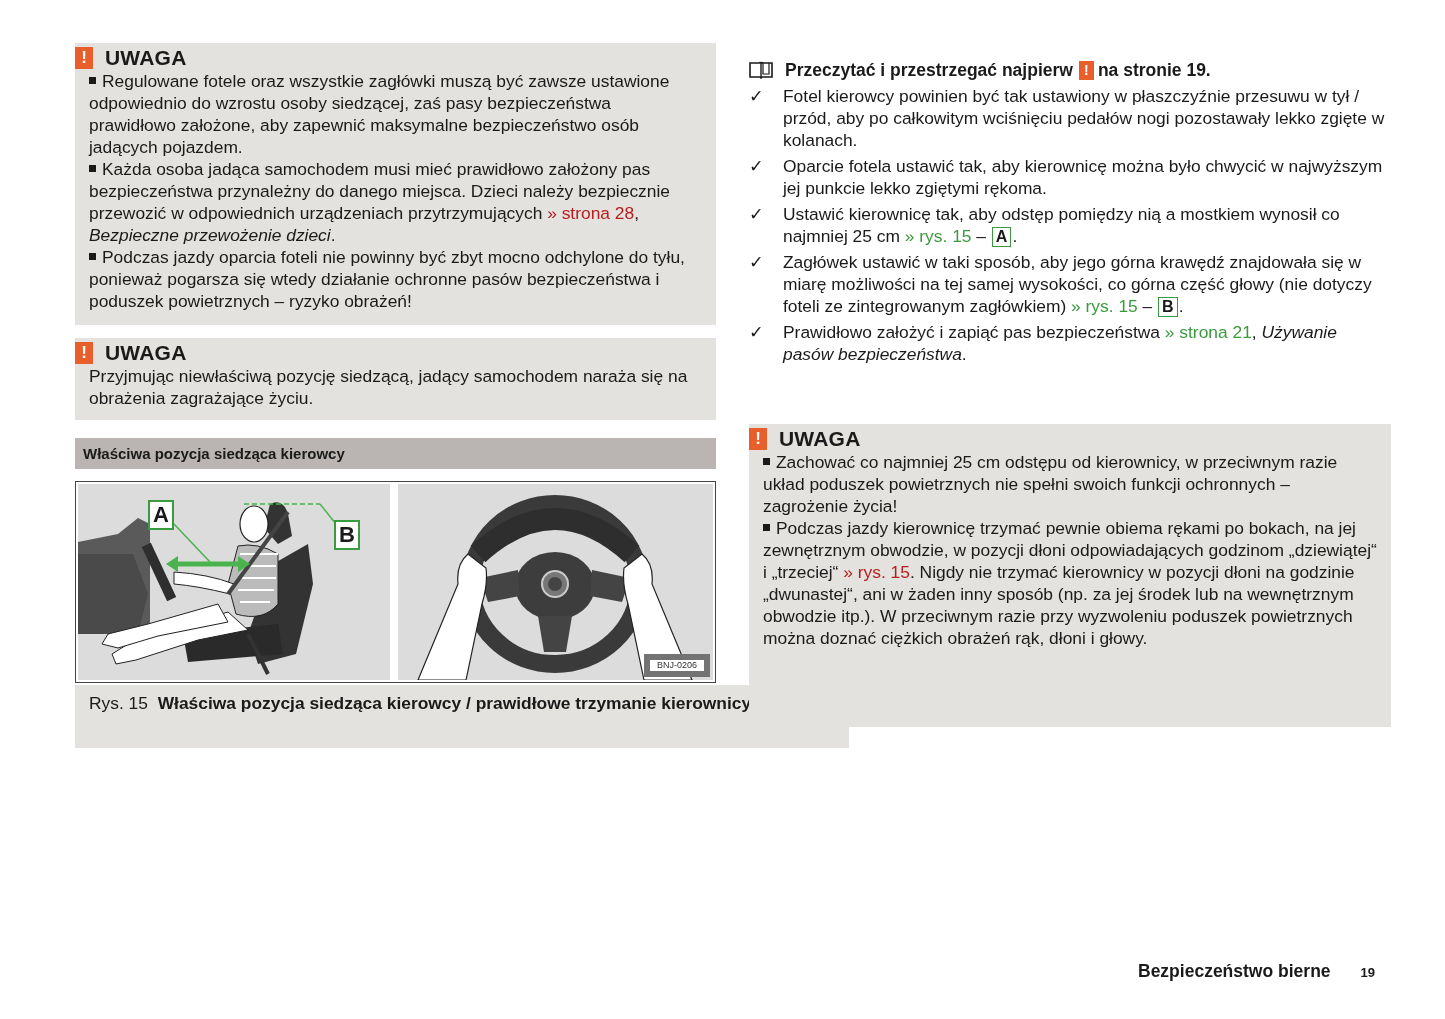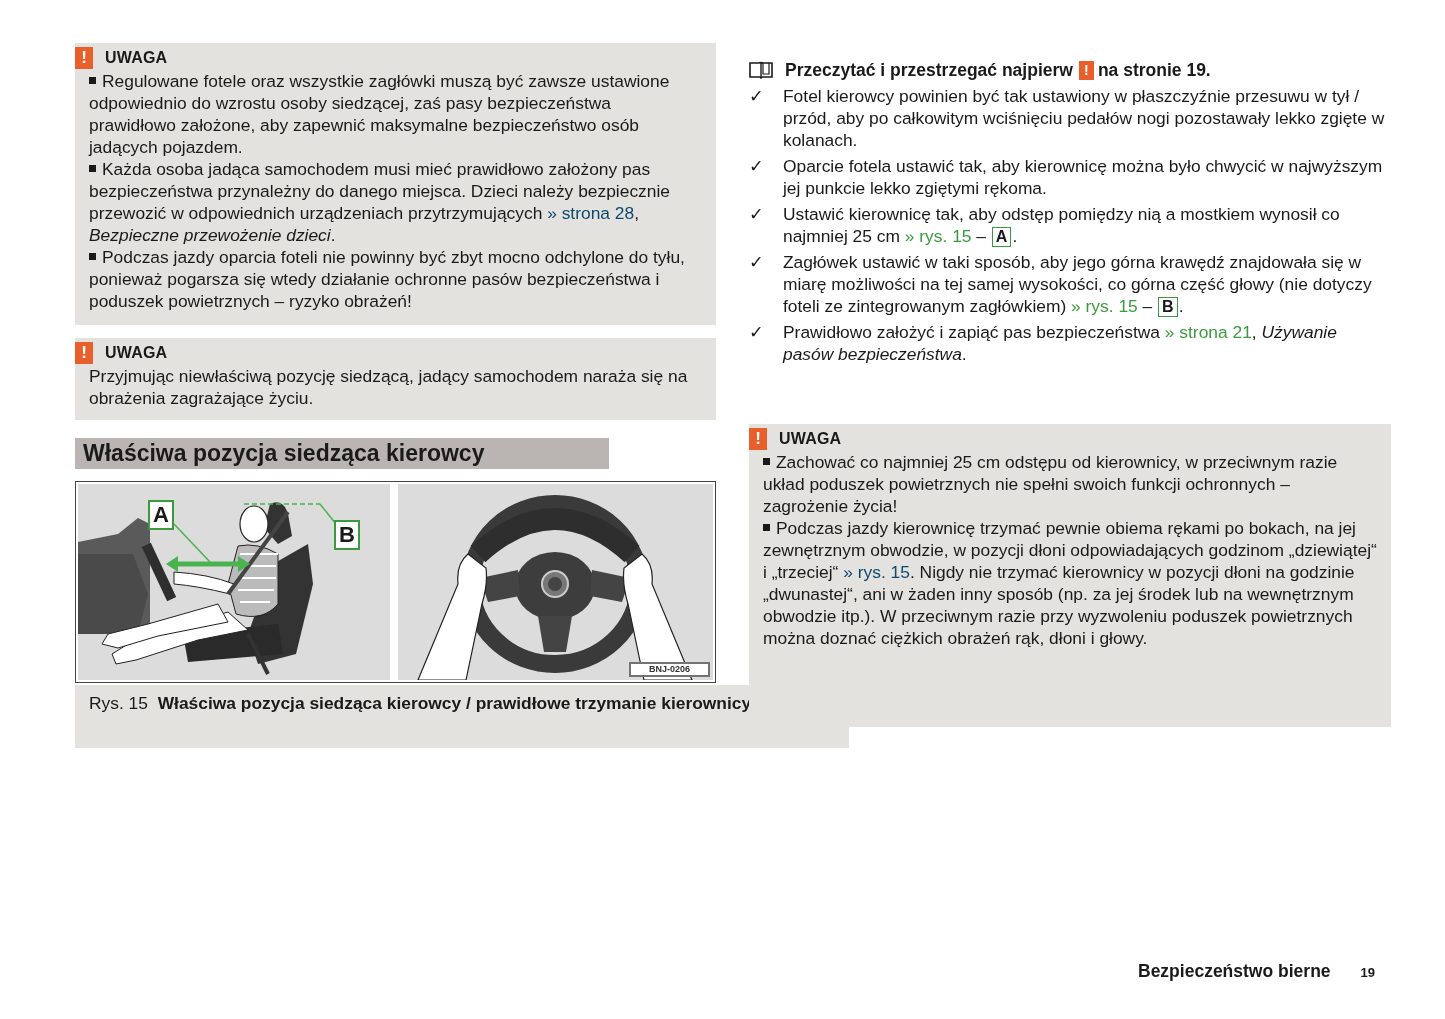--- a/index.html
+++ b/index.html
@@ -2,38 +2,38 @@
 <html><head>
 <meta charset="utf-8">
 <style>
   * { box-sizing: border-box; margin: 0; padding: 0; }
   html, body { width: 1445px; height: 1019px; background: #ffffff; overflow: hidden; }
   body { position: relative; font-family: "Liberation Sans", "DejaVu Sans", sans-serif; color: #1a1a1a; font-size: 17.4px; line-height: 22px; }
 
   .warn-box { position: absolute; background: #e3e2de; padding: 4px 14px 10px 14px; }
   .warn-head { display: flex; align-items: center; height: 22px; margin-left: -14px; margin-bottom: 1px; }
   .warn-icon { width: 18px; height: 22px; background: #e85f2b; color: #fff; font-weight: bold; font-size: 17px; line-height: 22px; text-align: center; margin-right: 12px; margin-left: 0; }
-  .warn-title { font-weight: bold; font-size: 16px; letter-spacing: 0.2px; text-align: center; }
+  .warn-title { font-weight: bold; font-size: 21px; letter-spacing: 0.2px; text-align: center; }
   .para { margin: 0; }
   .sq { display: inline-block; width: 7px; height: 7px; background: #1a1a1a; margin-right: 6px; vertical-align: 3px; }
-  .link-orange { color: #0c4a6e; }
+  .link-orange { color: #b91c1c; }
   .link-green { color: #3a9a3e; }
   .ital { font-style: italic; }
   .bold { font-weight: bold; }
 
   #warn1 { left: 75px; top: 43px; width: 641px; height: 282px; }
   #warn2 { left: 75px; top: 338px; width: 641px; height: 82px; }
-  #section-head { position: absolute; left: 75px; top: 438px; width: 534px; height: 31px; background: #bab5b2; padding: 4px 8px; font-weight: bold; font-size: 23px; line-height: 23px; }
+  #section-head { position: absolute; left: 75px; top: 438px; width: 641px; height: 31px; background: #bab5b2; padding: 4px 8px; font-weight: bold; font-size: 15px; line-height: 23px; }
 
   #figure { position: absolute; left: 75px; top: 481px; width: 641px; height: 202px; border: 1.5px solid #444; background: #ffffff; }
   .fig-panel { position: absolute; top: 2px; height: 196px; background: #dcdcdc; }
   #fig-left { left: 2px; width: 312px; }
   #fig-right { left: 322px; width: 315px; }
   .fig-divider { position: absolute; left: 314px; top: 0; width: 8px; height: 100%; background: #fff; }
-  .fig-code { position: absolute; right: 3px; bottom: 3px; font-size: 9px; line-height: 11px; border: 2px solid #737373; background: #fff; padding: 0 18px; color: #333; font-weight: bold; }
+  .fig-code { position: absolute; right: 3px; bottom: 3px; font-size: 9px; line-height: 11px; border: 6px solid #737373; background: #fff; padding: 0 7px; color: #333; }
   .fig-label { position: absolute; width: 26px; height: 30px; border: 2px solid #3a9a3e; background: #fff; font-weight: bold; font-size: 22px; line-height: 26px; text-align: center; color: #1a1a1a; }
 
   #caption { position: absolute; left: 75px; top: 685px; width: 774px; height: 63px; background: #e3e2de; padding: 7px 14px; font-size: 17.4px; line-height: 22px; }
 
   #right-col { position: absolute; left: 749px; top: 43px; width: 642px; }
   .read-first { display: flex; align-items: center; font-weight: bold; font-size: 17.5px; height: 22px; margin-top: 16px; }
   .book-icon { width: 24px; height: 18px; margin-right: 12px; }
   .inline-warn { display: inline-block; width: 15px; height: 19px; background: #e85f2b; color: #fff; font-size: 14px; line-height: 19px; text-align: center; margin: 0 4px 0 6px; vertical-align: -2px; }
   .intro { margin-top: 18px; }
   .check-list { list-style: none; margin-top: 4px; }

